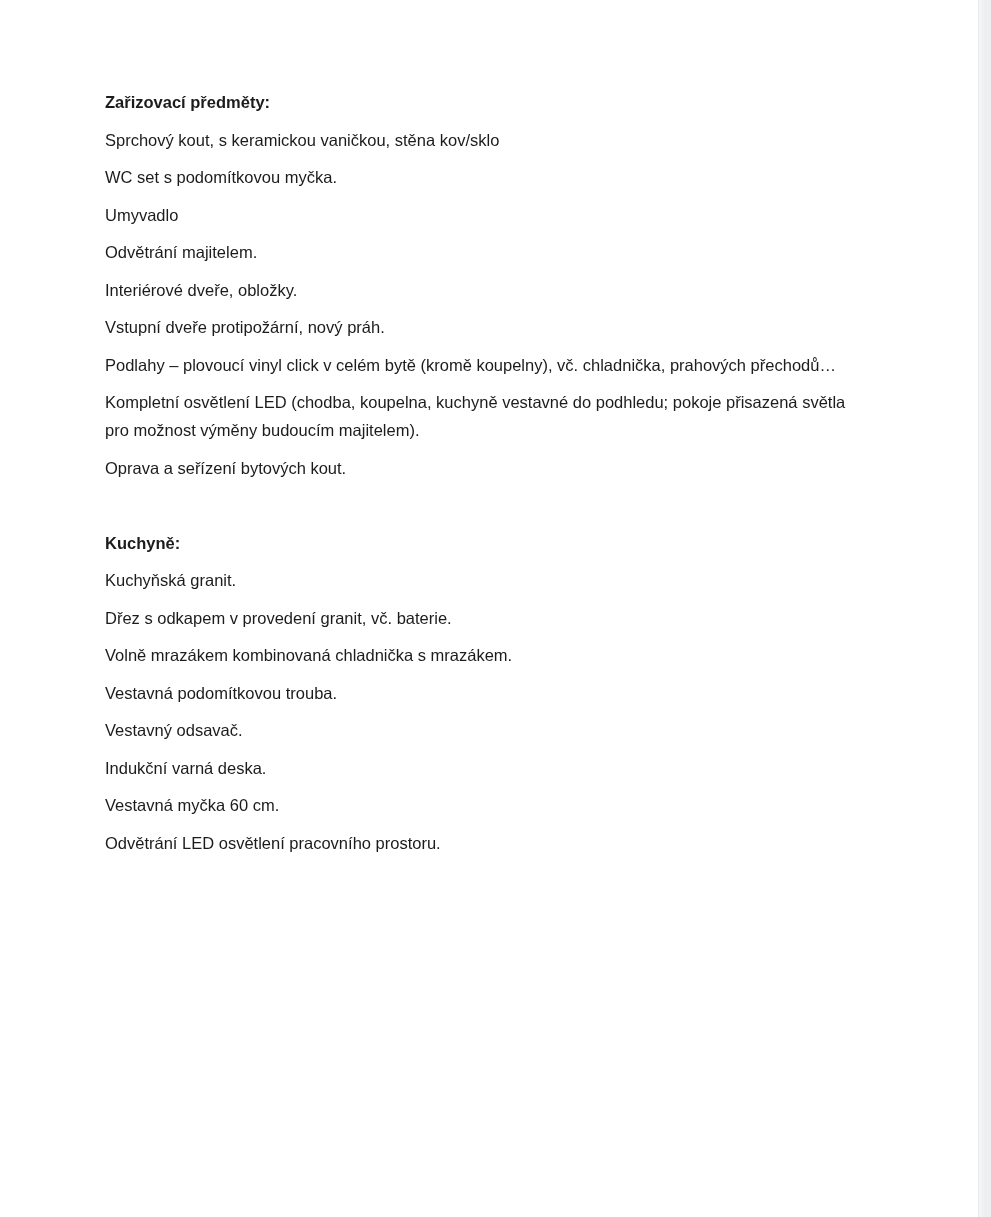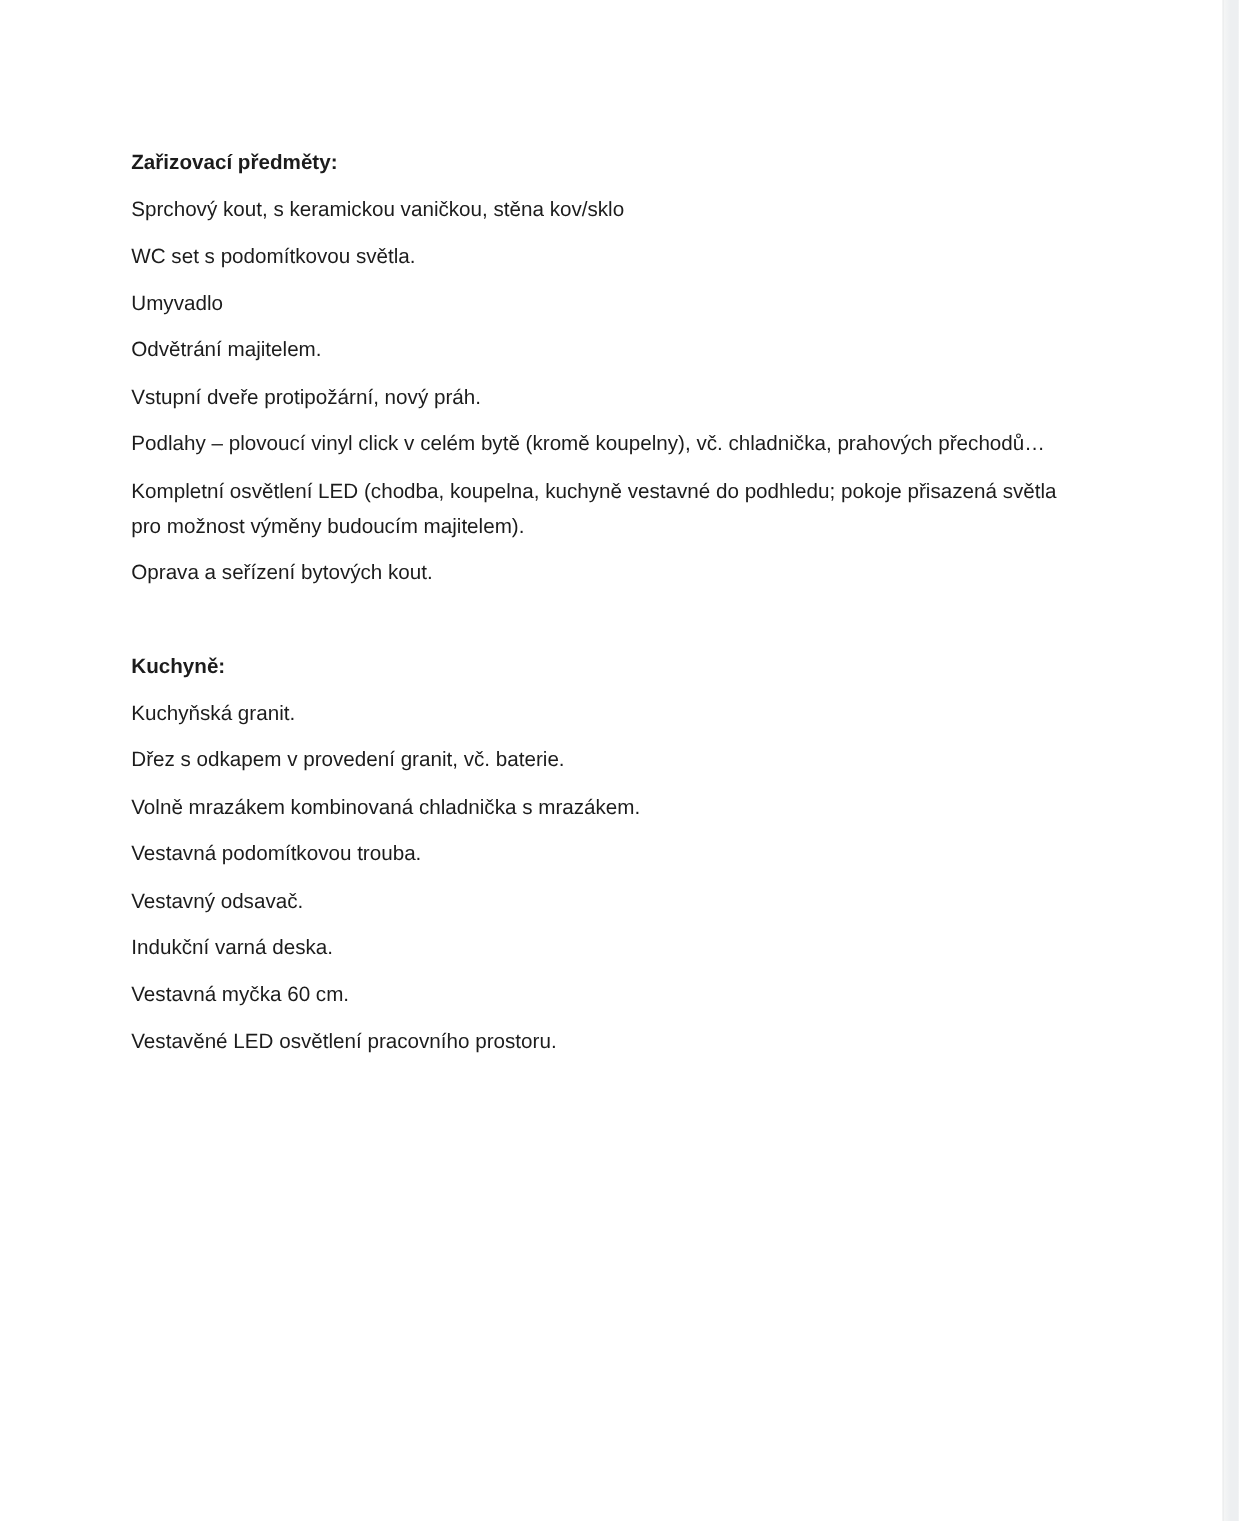--- a/index.html
+++ b/index.html
@@ -16,21 +16,21 @@
     color: #1c1c1c;
   }
   .page {
     position: absolute;
     top: 0;
     left: 0;
     width: 934px;
     height: 1217px;
     background: #ffffff;
     box-sizing: border-box;
-    padding: 116px 80px 0 105px;
+    padding: 88px 80px 0 105px;
   }
   .para {
     margin: 0 0 9.5px 0;
     font-size: 16.5px;
     line-height: 28px;
     max-width: 800px;
     white-space: pre-line;
   }
   .heading {
     font-weight: bold;
@@ -49,39 +49,40 @@
   }
 </style>
 </head>
 <body>
 
 <div class="page">
 
   <section>
     <p class="para heading">Zařizovací předměty:</p>
     <p class="para">Sprchový kout, s keramickou vaničkou, stěna kov/sklo</p>
-    <p class="para">WC set s podomítkovou světla.</p>
+    <p class="para">WC set s podomítkovou myčka.</p>
     <p class="para">Umyvadlo</p>
     <p class="para">Odvětrání majitelem.</p>
+    <p class="para">Interiérové dveře, obložky.</p>
     <p class="para">Vstupní dveře protipožární, nový práh.</p>
     <p class="para">Podlahy – plovoucí vinyl click v celém bytě (kromě koupelny), vč. chladnička, prahových přechodů…</p>
     <p class="para">Kompletní osvětlení LED (chodba, koupelna, kuchyně vestavné do podhledu; pokoje přisazená světla
 pro možnost výměny budoucím majitelem).</p>
     <p class="para">Oprava a seřízení bytových kout.</p>
   </section>
 
   <div class="blank-line"></div>
 
   <section>
     <p class="para heading">Kuchyně:</p>
     <p class="para">Kuchyňská granit.</p>
     <p class="para">Dřez s odkapem v provedení granit, vč. baterie.</p>
     <p class="para">Volně mrazákem kombinovaná chladnička s mrazákem.</p>
     <p class="para">Vestavná podomítkovou trouba.</p>
     <p class="para">Vestavný odsavač.</p>
     <p class="para">Indukční varná deska.</p>
     <p class="para">Vestavná myčka 60 cm.</p>
-    <p class="para">Vestavěné LED osvětlení pracovního prostoru.</p>
+    <p class="para">Odvětrání LED osvětlení pracovního prostoru.</p>
   </section>
 
 </div>
 
 <div class="scroll-edge"></div>
 
 </body></html>

